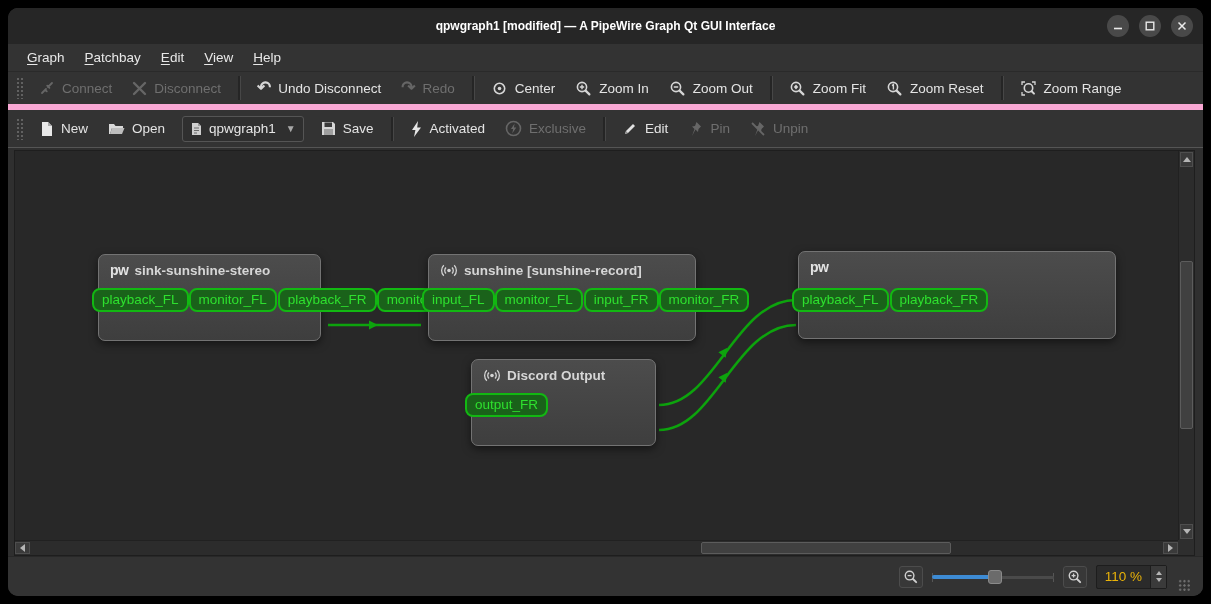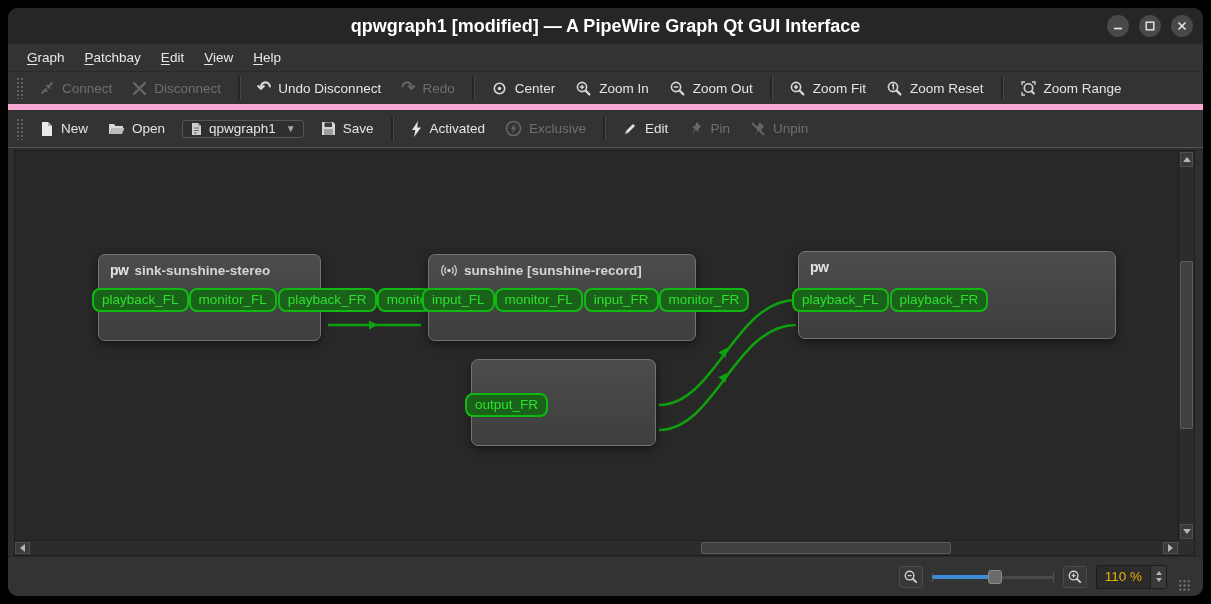--- a/index.html
+++ b/index.html
@@ -2,21 +2,21 @@
 <html><head>
 <meta charset="utf-8">
 <style>
   * { margin:0; padding:0; box-sizing:border-box; }
   html,body { width:1211px; height:604px; background:#000; font-family:"Liberation Sans", sans-serif; }
   .window { position:absolute; left:8px; top:8px; width:1195px; height:588px; background:#363636;
             border-radius:10px; overflow:hidden; display:flex; flex-direction:column; }
 
   
   .titlebar { height:36px; background:#262626; display:flex; align-items:center; justify-content:center; position:relative; flex:none; }
-  .title-text { color:#fff; font-size:18px; font-weight:bold; }
+  .title-text { color:#fff; font-size:12px; font-weight:bold; }
   .win-controls { position:absolute; right:10px; top:7px; display:flex; gap:10px; }
   .win-btn { width:22px; height:22px; border-radius:50%; background:#494949; display:flex; align-items:center; justify-content:center; }
   .win-btn svg { display:block; }
 
   
   .menubar { height:28px; background:#333333; display:flex; align-items:center; padding-left:10px; gap:2px; flex:none; border-bottom:1px solid #2a2a2a; }
   .menu-item { color:#e8e8e8; font-size:13.5px; padding:3px 9px; border-radius:3px; }
   .menu-item .mn { text-decoration:underline; text-underline-offset:2px; }
 
   
@@ -26,21 +26,21 @@
   .tb-handle { width:8px; height:22px; margin:0 4px;
      background-image:radial-gradient(circle, #616161 1px, transparent 1.4px); background-size:4px 4px; }
   .tb-sep { width:2px; height:24px; margin:0 6px; background:#252525; box-shadow:1px 0 0 #474747; }
   .tb-btn { display:flex; align-items:center; gap:7px; height:28px; padding:0 9px; color:#e4e4e4; font-size:13.5px; border-radius:3px; }
   .tb-btn svg { display:block; }
   .tb-btn .uicon { font-size:17px; line-height:16px; font-weight:bold; }
   .tb-btn.disabled { color:#6f6f6f; }
   .ico-light { color:#d6d6d6; }
   .disabled .ico-light { color:#666; }
 
-  .combo { display:flex; align-items:center; gap:6px; height:18px; background:#2f2f2f; border:1px solid #555;
+  .combo { display:flex; align-items:center; gap:6px; height:26px; background:#2f2f2f; border:1px solid #555;
            border-radius:3px; padding:0 7px; margin:0 6px; color:#e6e6e6; font-size:13.5px; }
   .combo .caret { color:#a8a8a8; font-size:10px; margin-left:4px; }
 
   
   .main { flex:1; background:#2f2f2f; padding:2px 8px 0 6px; display:flex; min-height:0; }
   .graph-view { position:relative; flex:1; background:#282828; border:1px solid #1e1e1e; overflow:hidden;padding-left:40px; }
   .cables { position:absolute; left:0; top:0; width:100%; height:100%; pointer-events:none; }
 
   .node { position:absolute; background:linear-gradient(#4c4c4c,#3e3e3e); border:1px solid #737373;
           border-radius:7px; box-shadow:0 3px 8px rgba(0,0,0,.5); }
@@ -349,20 +349,28 @@
           <div class="port-row">
             <span class="port">playback_FL</span>
           </div>
           <div class="port-row">
             <span class="port">playback_FR</span>
           </div>
         </div>
       </div>
 
       <div class="node" style="left:456px; top:208px; width:185px; height:87px;">
+        <div class="node-title">
+          <svg width="18" height="17" viewBox="0 0 18 17">
+            <circle cx="9" cy="8.5" r="1.8" fill="#d4d4d4"></circle>
+            <path d="M12 5.5 a4.2 4.2 0 0 1 0 6 M6 5.5 a4.2 4.2 0 0 0 0 6" stroke="#d4d4d4" stroke-width="1.3" fill="none"></path>
+            <path d="M14.2 3.3 a7.3 7.3 0 0 1 0 10.4 M3.8 3.3 a7.3 7.3 0 0 0 0 10.4" stroke="#d4d4d4" stroke-width="1.3" fill="none"></path>
+            </svg>
+          <span>Discord Output</span>
+        </div>
         <div class="ports">
           <div class="port-row">
             <span class="port port-right">output_FR</span>
           </div>
         </div>
       </div>
 
       <div class="vscroll">
         <div class="sb-btn sb-up">
             <div class="tri tri-up"></div>

